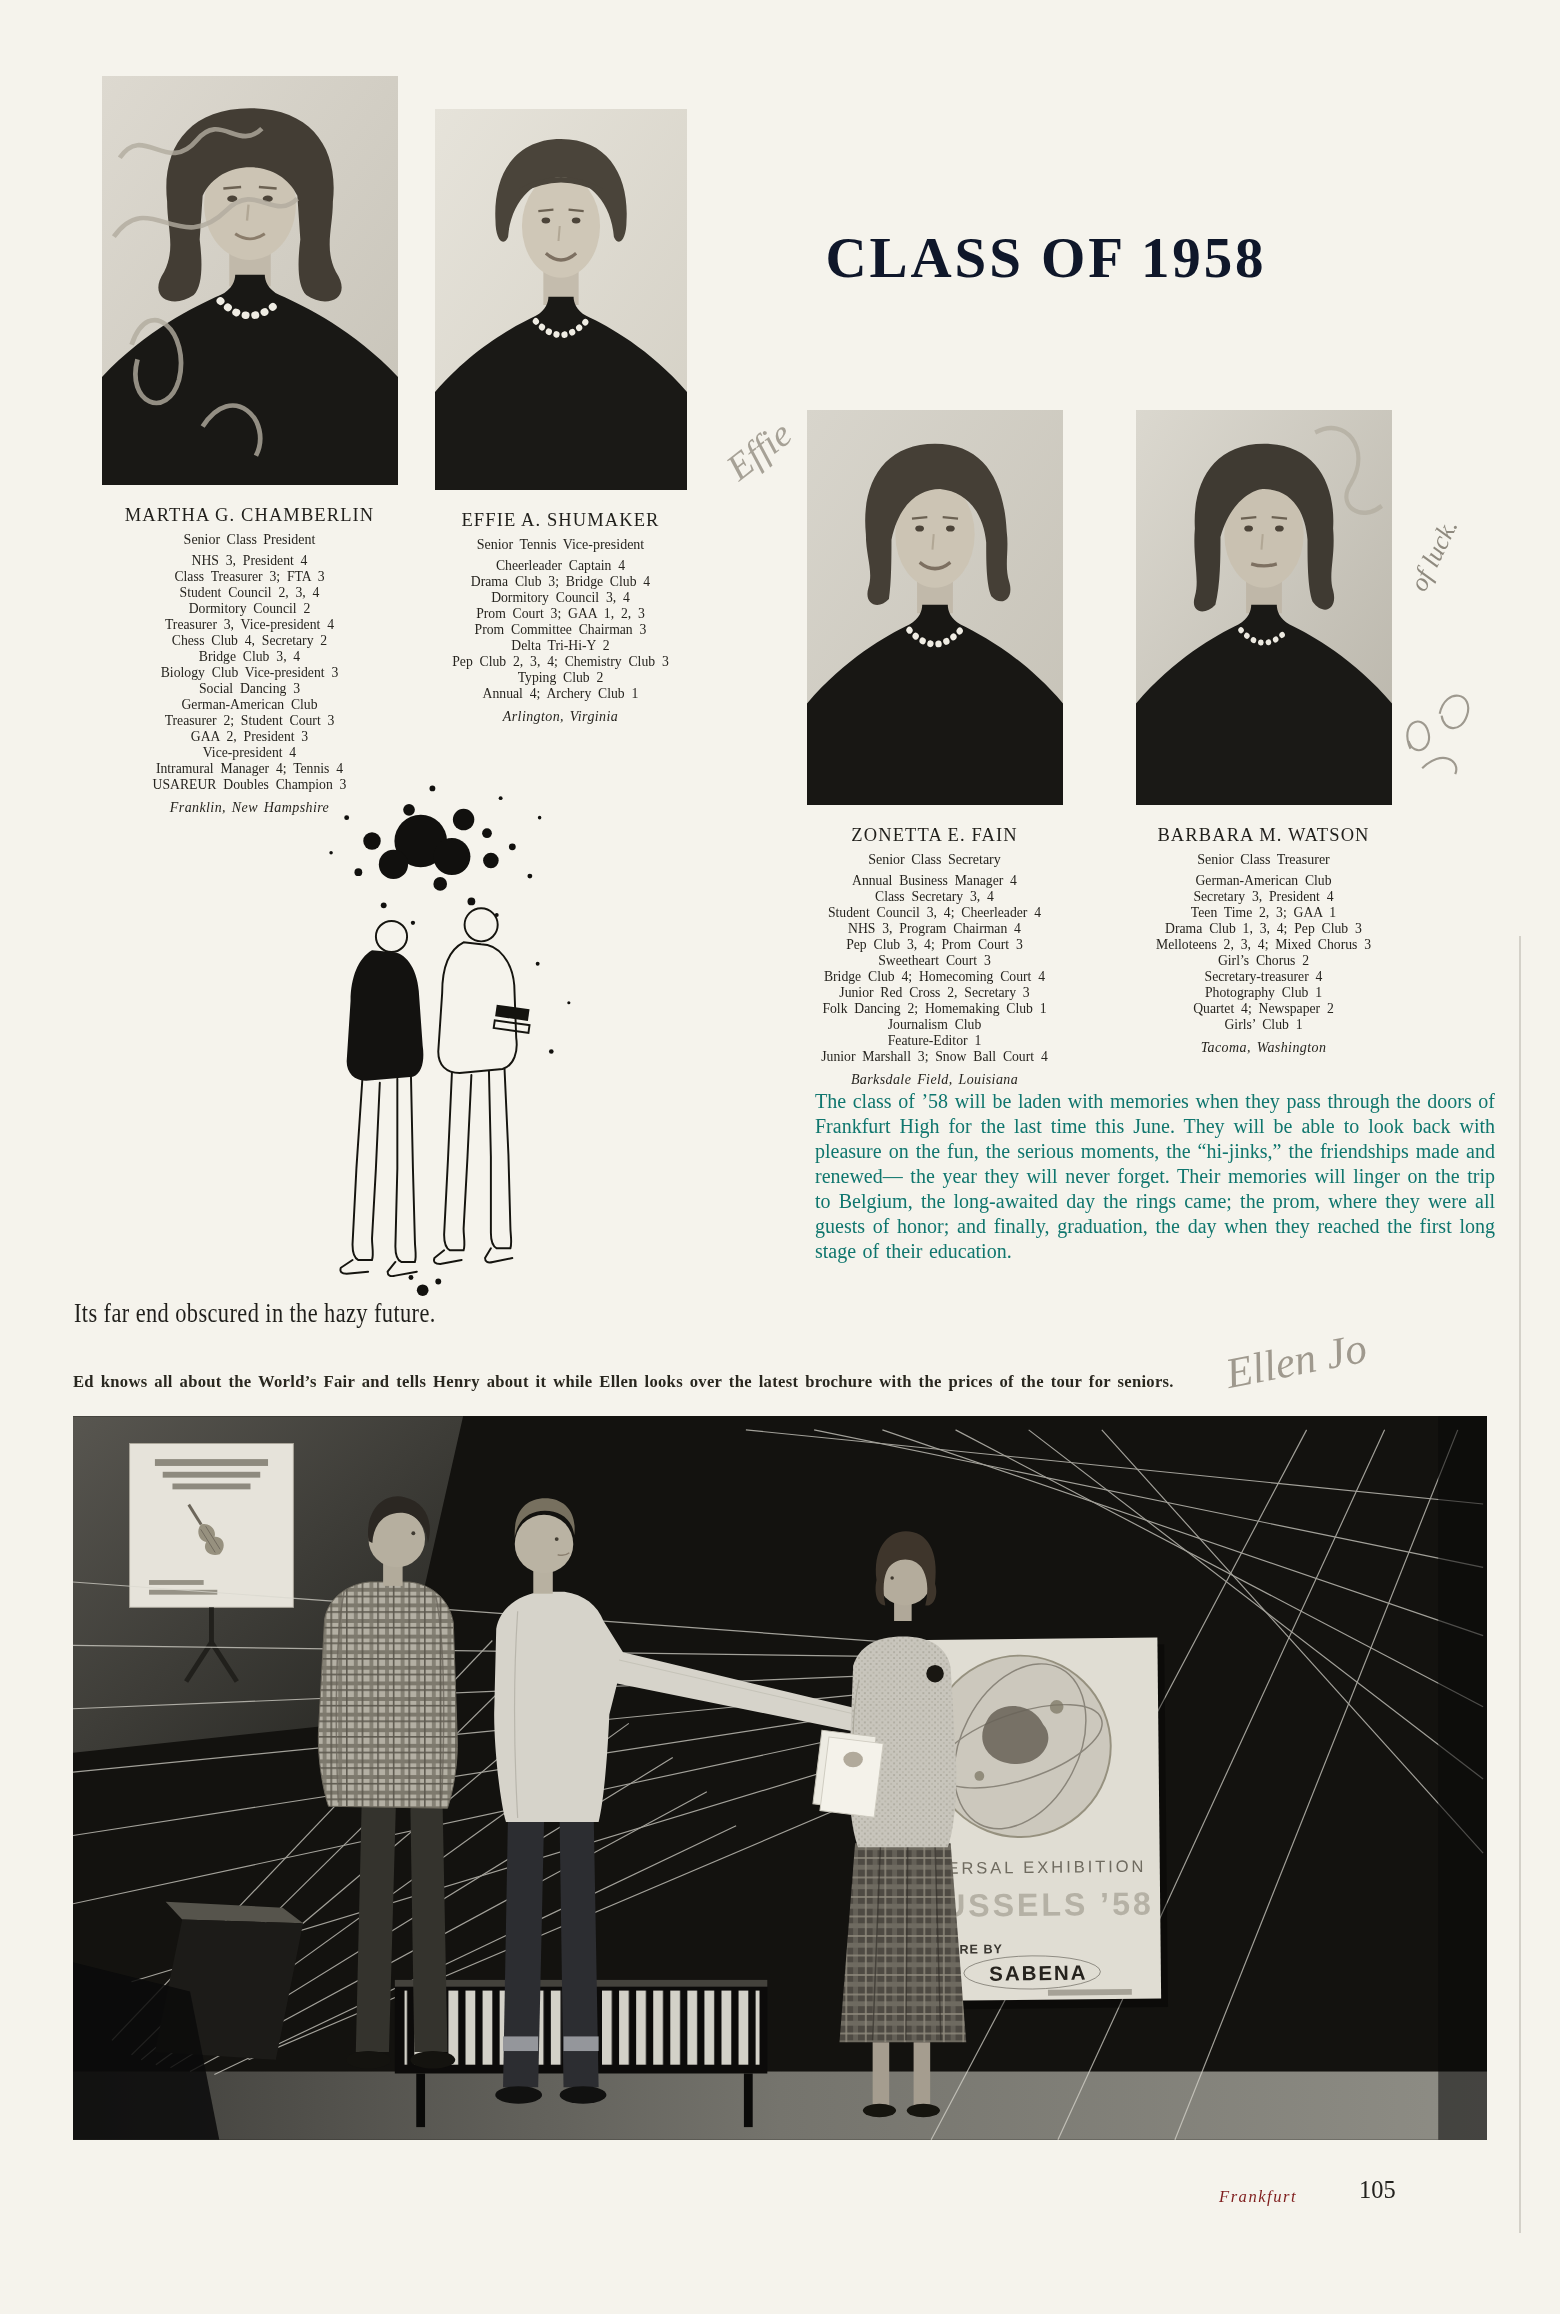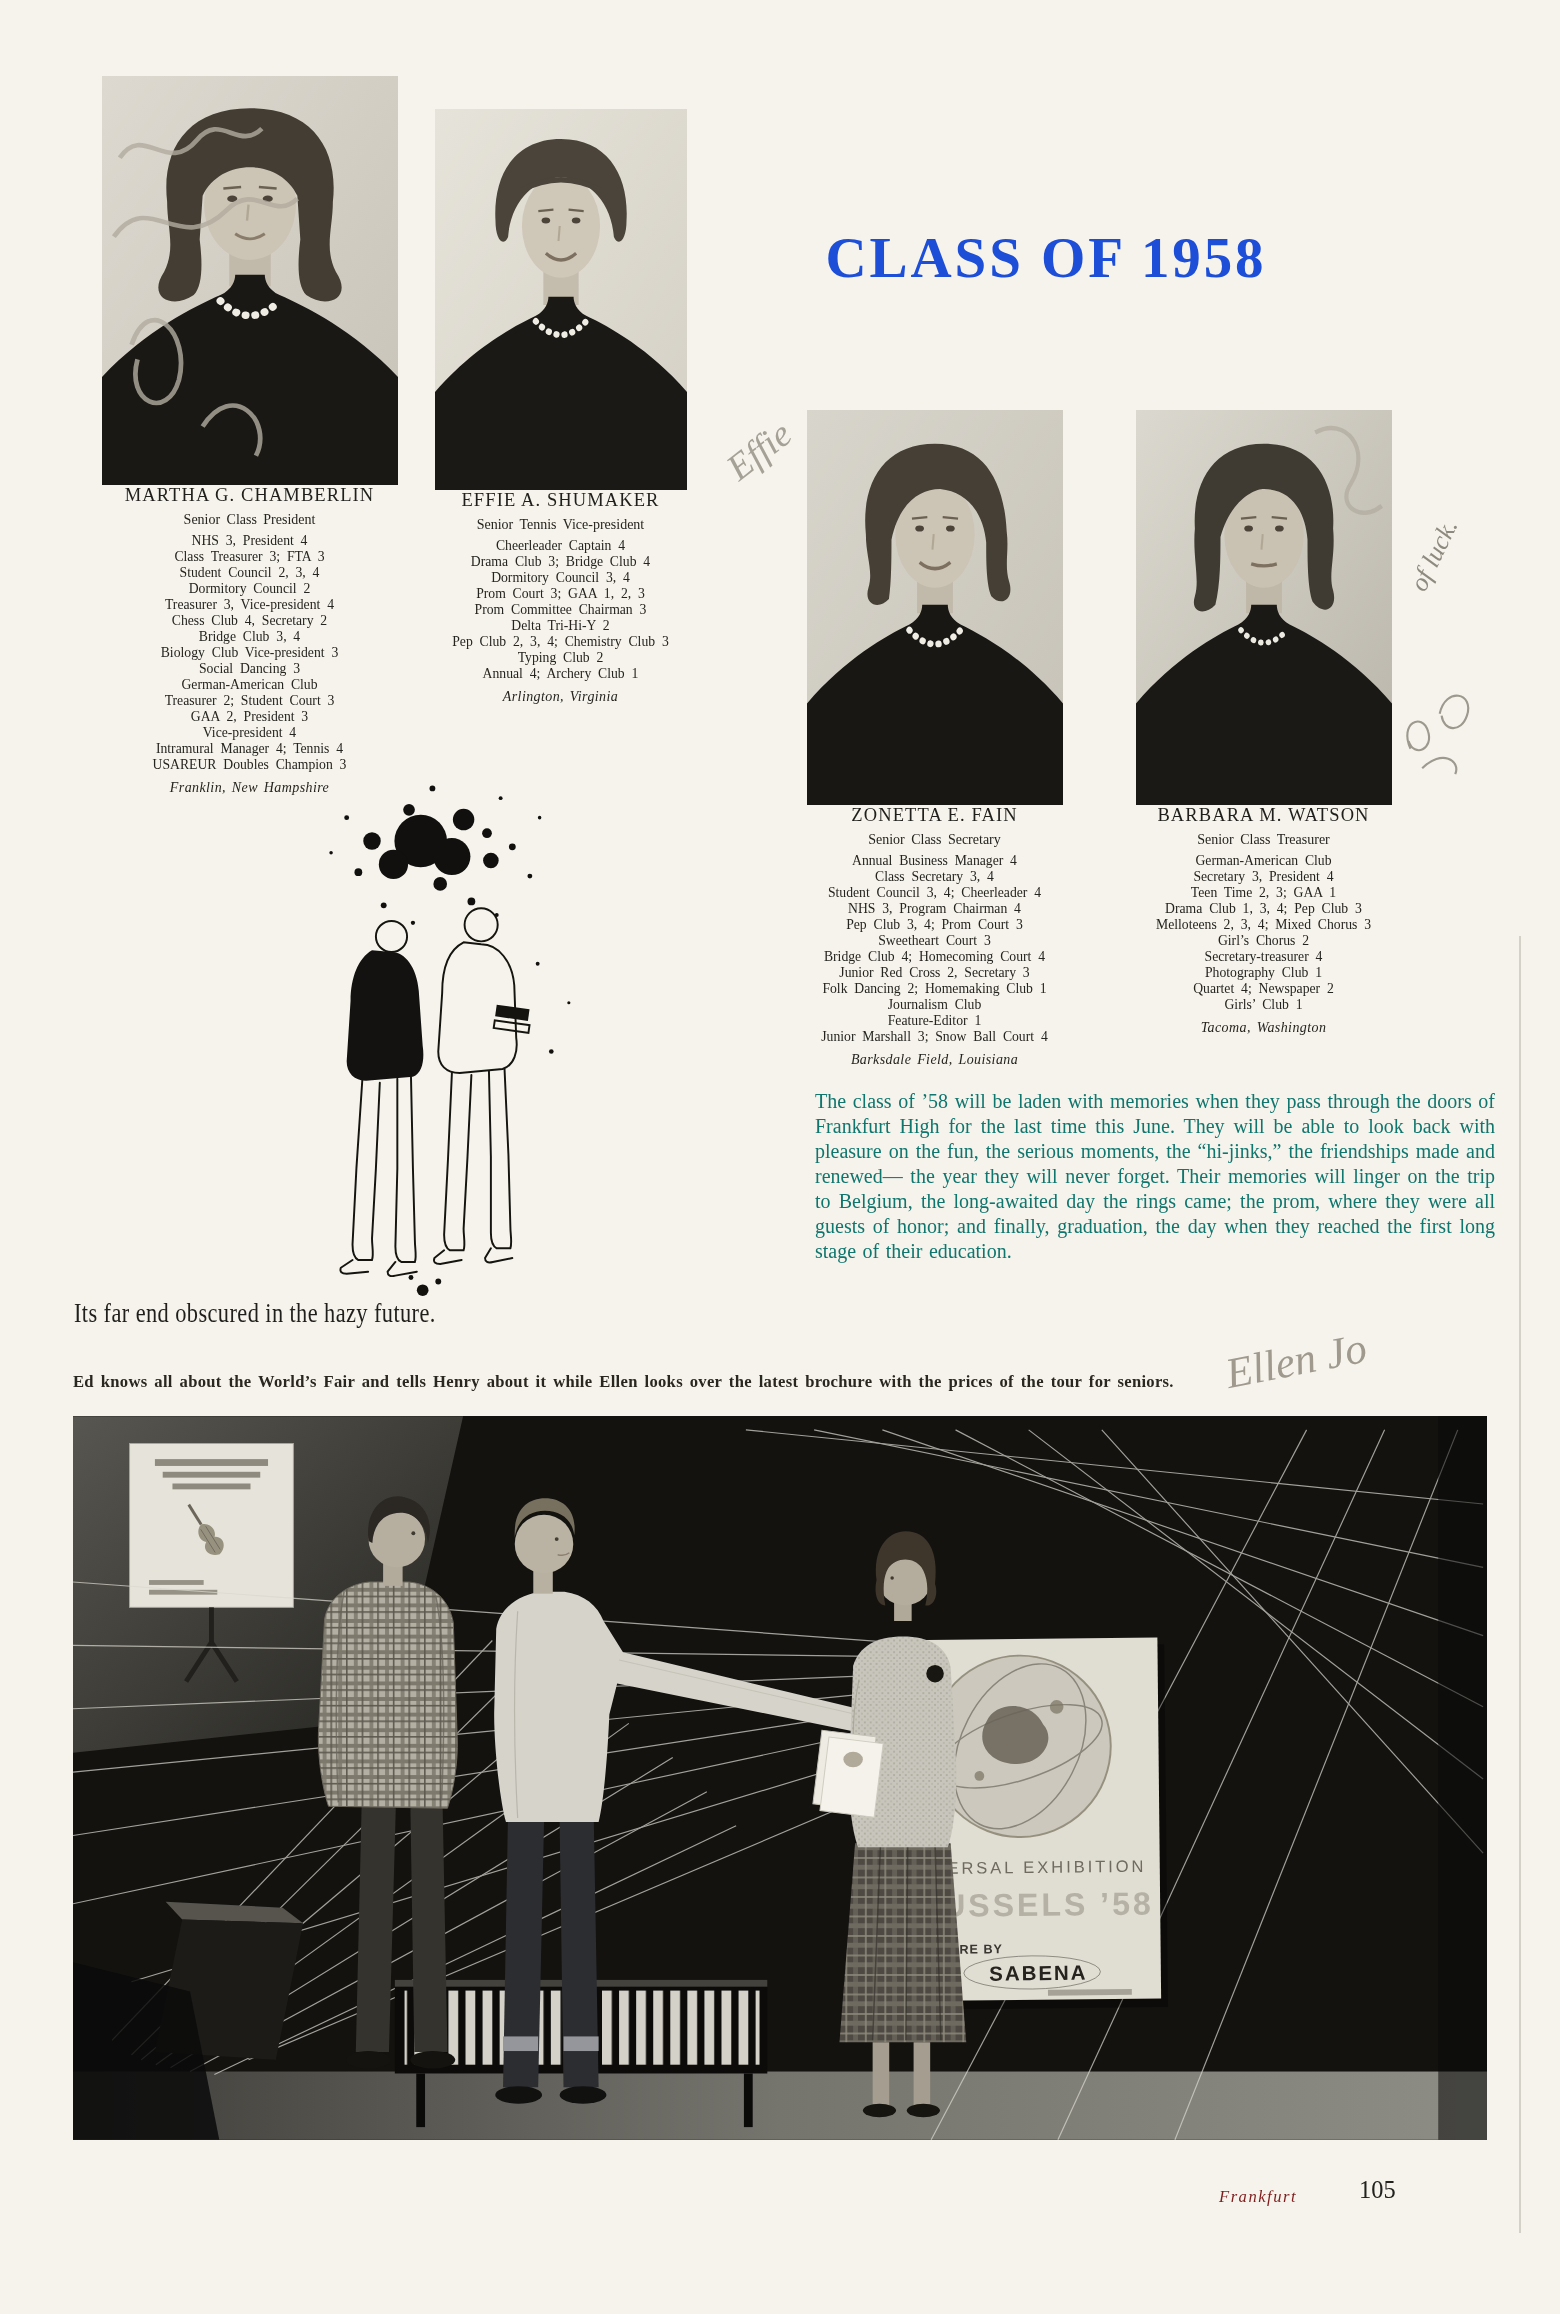--- a/index.html
+++ b/index.html
@@ -1,30 +1,30 @@
 <!DOCTYPE html>
 <html><head>
 <meta charset="utf-8">
 <style>
   html,body{margin:0;padding:0;background:#9a978f;}
   #page{position:relative;width:1560px;height:2314px;margin:0 auto;background:#f5f3ec;
         font-family:"Liberation Serif",serif;color:#26241f;overflow:hidden;}
   .student{position:absolute;text-align:center;}
   .photo{margin:0 auto;position:relative;}
   .photo svg{display:block;width:100%;height:100%;}
-  .s-name{font-size:18.5px;letter-spacing:1.1px;margin-top:0;color:#201f1b;white-space:nowrap;}
+  .s-name{font-size:18.5px;letter-spacing:1.1px;margin-top:20px;color:#201f1b;white-space:nowrap;}
   .s-role{font-size:14px;margin-top:5.9px;word-spacing:2.9px;}
   .acts{margin-top:4.9px;font-size:13.7px;line-height:16px;word-spacing:3.4px;}
   .hometown{font-style:italic;font-size:14px;margin-top:6.8px;word-spacing:2px;letter-spacing:0.4px;}
   #student-martha{left:64px;top:76px;width:371px;}  #student-martha .photo{width:296px;height:409px;}
   #student-effie{left:385px;top:109px;width:351px;} #student-effie .photo{width:252px;height:381px;}
   #student-zonetta{left:759px;top:410px;width:351px;} #student-zonetta .photo{width:256px;height:395px;}
   #student-barbara{left:1088px;top:410px;width:351px;} #student-barbara .photo{width:256px;height:395px;}
   #class-title{position:absolute;left:824px;top:225px;width:444px;text-align:center;
-        font-weight:bold;font-size:57px;letter-spacing:2.9px;color:#1d4ed8;white-space:nowrap;}
+        font-weight:bold;font-size:57px;letter-spacing:2.9px;color:#0f172a;white-space:nowrap;}
   #body-text{position:absolute;left:815px;top:1089px;width:680px;font-size:20px;
         line-height:25px;text-align:justify;word-spacing:1.5px;color:#0f766e;}
   #drawing{position:absolute;left:296px;top:759px;width:343px;height:546px;}
   #drawing svg{display:block;width:100%;height:100%;}
   #drawing-caption{position:absolute;left:74px;top:1297px;font-size:28px;color:#201f1b;
         white-space:nowrap;transform:scaleX(.8);transform-origin:left center;letter-spacing:0.5px;}
   #photo-caption{position:absolute;left:73px;top:1372px;width:1424px;font-size:16.6px;
         color:#29271f;word-spacing:2.4px;letter-spacing:0.3px;font-weight:bold;}
   #main-photo{position:absolute;left:73px;top:1416px;width:1414px;height:724px;background:#141412;}
   #main-photo svg{display:block;width:100%;height:100%;}

